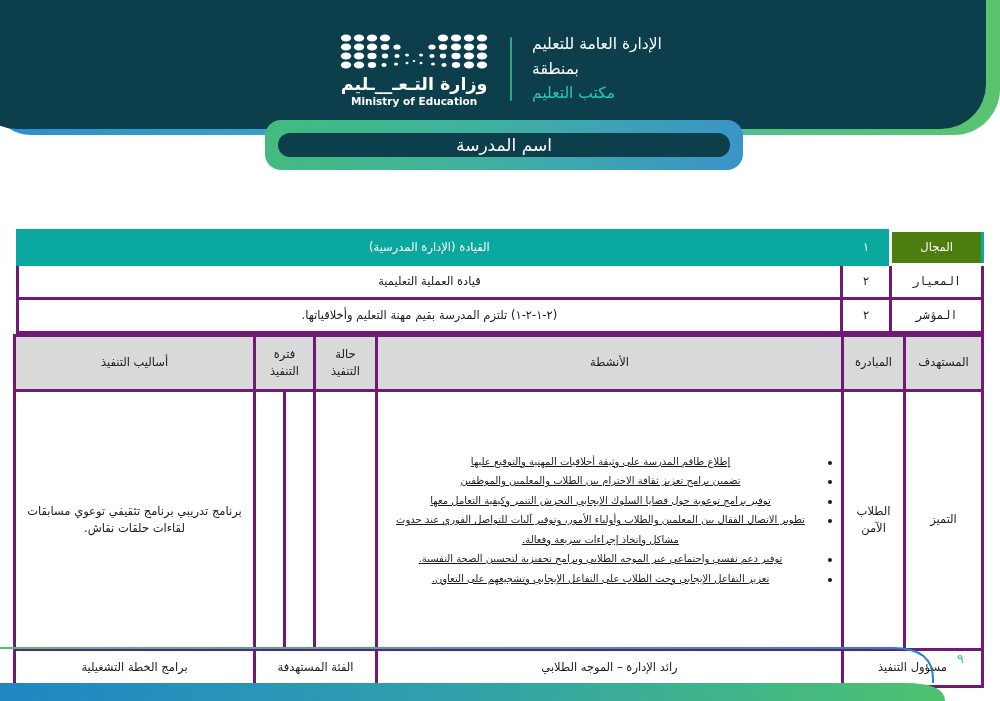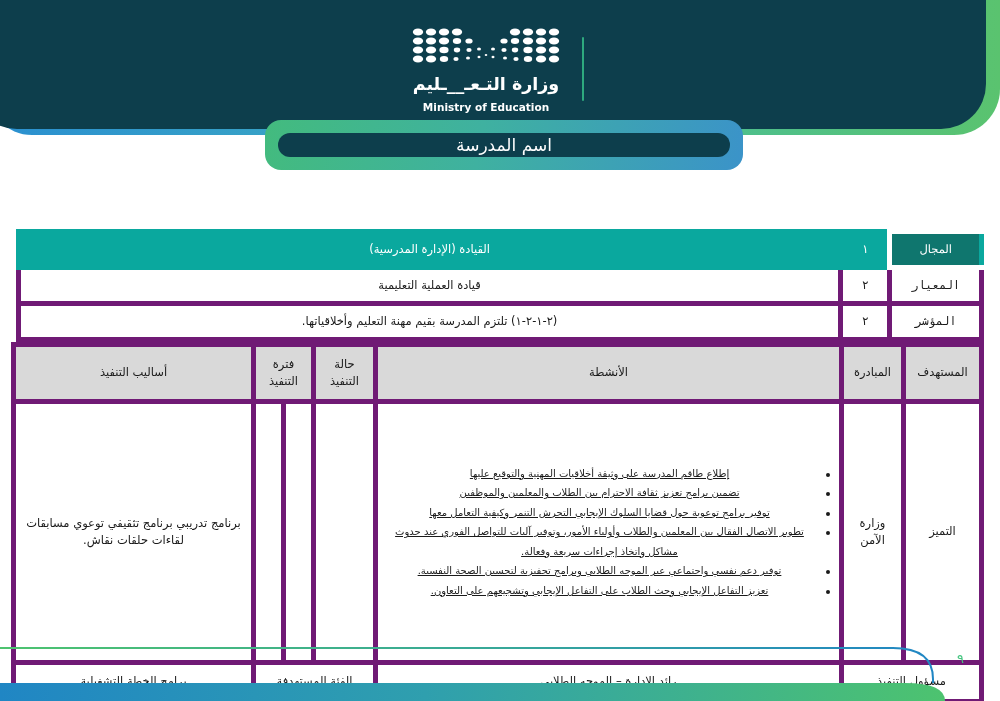--- a/index.html
+++ b/index.html
@@ -55,21 +55,21 @@
     flex-direction: row;
     align-items: center;
     justify-content: center;
     gap: 14px;
   }
   .ministry-block {
     display: flex;
     flex-direction: column;
     align-items: center;
     justify-content: center;
-    gap: 9px;
+    gap: 3px;
   }
   .dot-matrix {
     display: block;
   }
   .ministry-ar {
     color: #ffffff;
     font-size: 17.5px;
     font-weight: bold;
     letter-spacing: 1px;
     line-height: 1;
@@ -146,45 +146,44 @@
     left: 16px;
     width: 968px;
   }
   table.plan {
     width: 968px;
     border-collapse: collapse;
     table-layout: fixed;
     direction: rtl;
   }
   table.plan td {
-    border: 5px solid #701a75;
+    border: 3px solid #701a75;
     font-size: 11.5px;
     color: #1a1a1a;
     padding: 4px 6px;
     vertical-align: middle;
     text-align: center;
     line-height: 1.5;
   }
   td.lbl {
     font-weight: normal;
     background: #ffffff;
     font-family: Liberation Mono, monospace;
   }
   tr.teal td {
     background: #0aa89e;
     color: #ffffff;
     border-color: #0aa89e;
     height: 24px;
   }
   tr.teal td.lbl-teal {
-    background: #0f766e;
+    background: #4d7c0f;
     color: #ffffff;
     border-color: #ffffff;
     border-right-color: #0aa89e;
-    font-family: Liberation Serif, serif;
   }
   tr.meta td { height: 23px; }
   tr.colhead td {
     background: #d9d9d9;
     height: 46px;
     font-size: 11.5px;
     padding: 3px 4px;
   }
   td.narrow { padding: 2px; }
   td.activities {
@@ -251,20 +250,25 @@
 </style>
 </head>
 <body>
 
 <div class="header-wrap">
   <div class="header-stroke">
     <div class="header-band"></div>
   </div>
 
   <div class="logo-zone">
+    <div class="admin-block">
+      <div class="admin-line1">الإدارة العامة للتعليم</div>
+      <div class="admin-line2">بمنطقة</div>
+      <div class="admin-line3">مكتب التعليم</div>
+    </div>
 
     <div class="logo-divider"></div>
 
     <div class="ministry-block">
       <svg class="dot-matrix" width="152" height="38" viewBox="0 0 152 38">
         <g fill="#ffffff">
 
           <ellipse cx="8" cy="6" rx="5.2" ry="3.5"></ellipse>
           <ellipse cx="21" cy="6" rx="5.2" ry="3.5"></ellipse>
           <ellipse cx="34" cy="6" rx="5.2" ry="3.5"></ellipse>
@@ -378,21 +382,21 @@
           <div>حالة</div>
           <div>التنفيذ</div>
         </td>
         <td colspan="2">فترة التنفيذ</td>
         <td>أساليب التنفيذ</td>
       </tr>
 
       <tr>
         <td class="tall">التميز</td>
         <td class="tall">
-          <div>وزارة</div>
+          <div>الطلاب</div>
           <div>الآمن</div>
         </td>
         <td class="tall activities">
           <ul class="acts">
             <li>إطلاع طاقم المدرسة على وثيقة أخلاقيات المهنية والتوقيع عليها</li>
             <li>تضمين برامج تعزيز ثقافة الاحترام بين الطلاب والمعلمين والموظفين</li>
             <li>توفير برامج توعوية حول قضايا السلوك الإيجابي التحرش التنمر وكيفية التعامل معها</li>
             <li>تطوير الاتصال الفقال بين المعلمين والطلاب وأولياء الأمور، وتوفير آليات للتواصل الفوري عند حدوث مشاكل واتخاذ إجراءات سريعة وفعالة.</li>
             <li>توفير دعم نفسي واجتماعي عبر الموجه الطلابي وبرامج تحفيزية لتحسين الصحة النفسية.</li>
             <li>تعزيز التفاعل الإيجابي وحث الطلاب على التفاعل الإيجابي وتشجيعهم على التعاون.</li>

